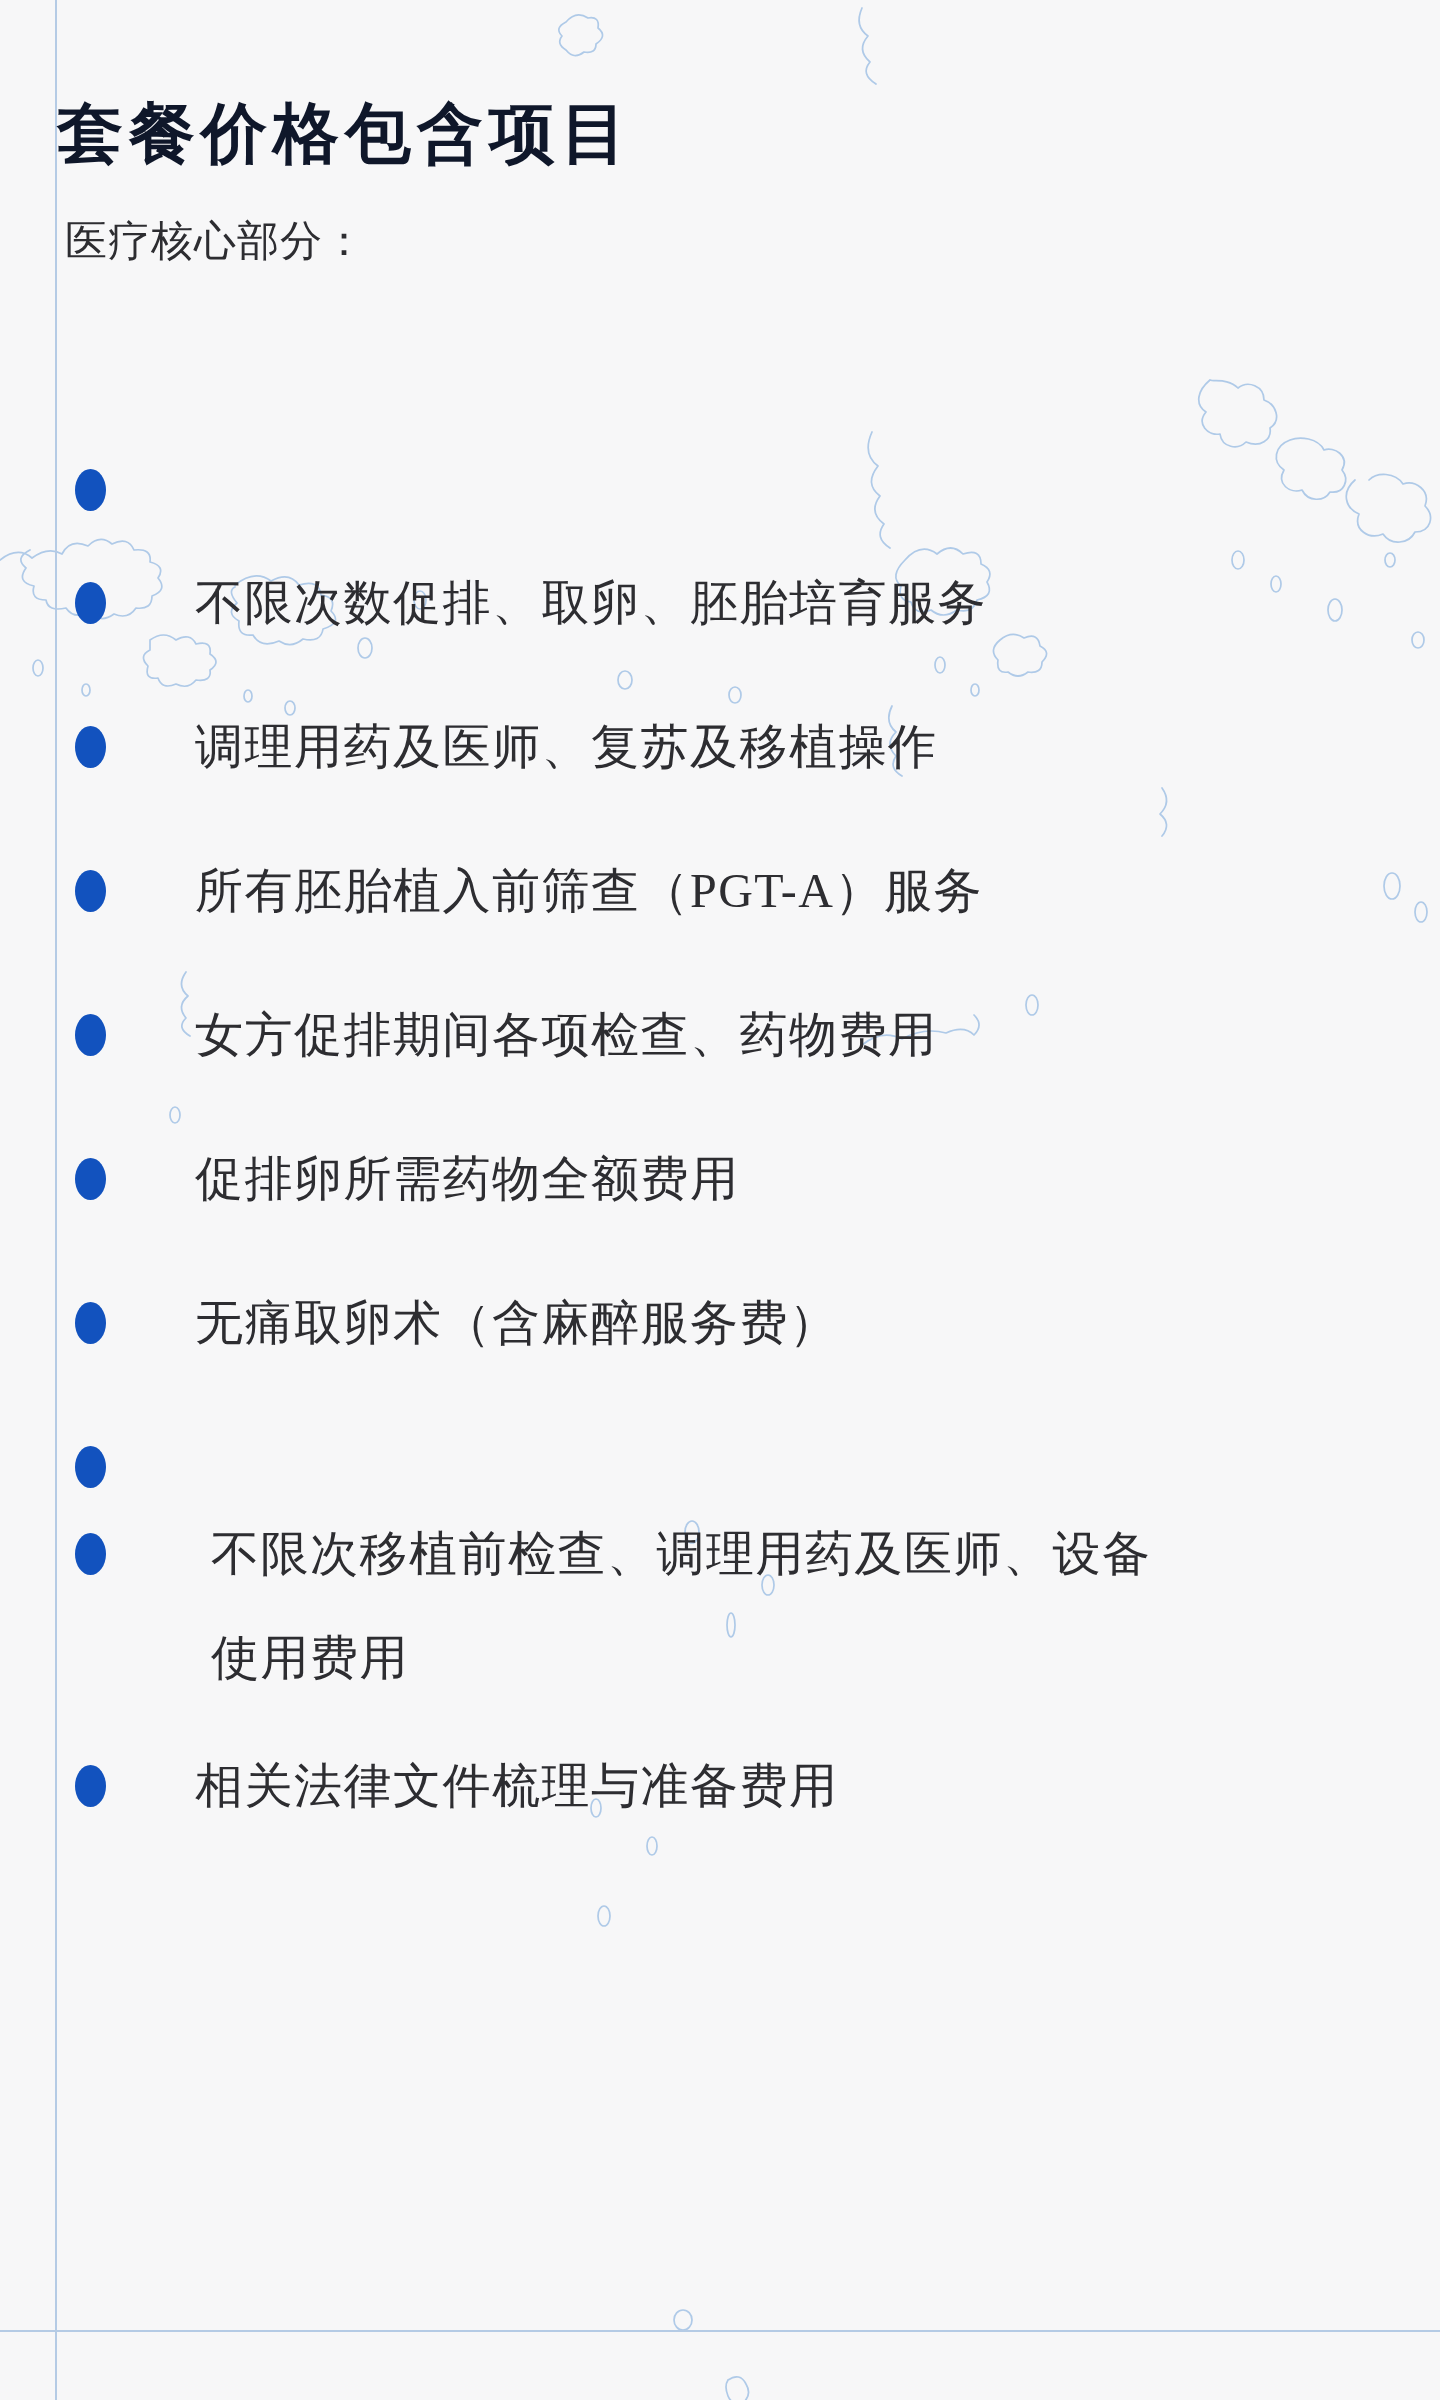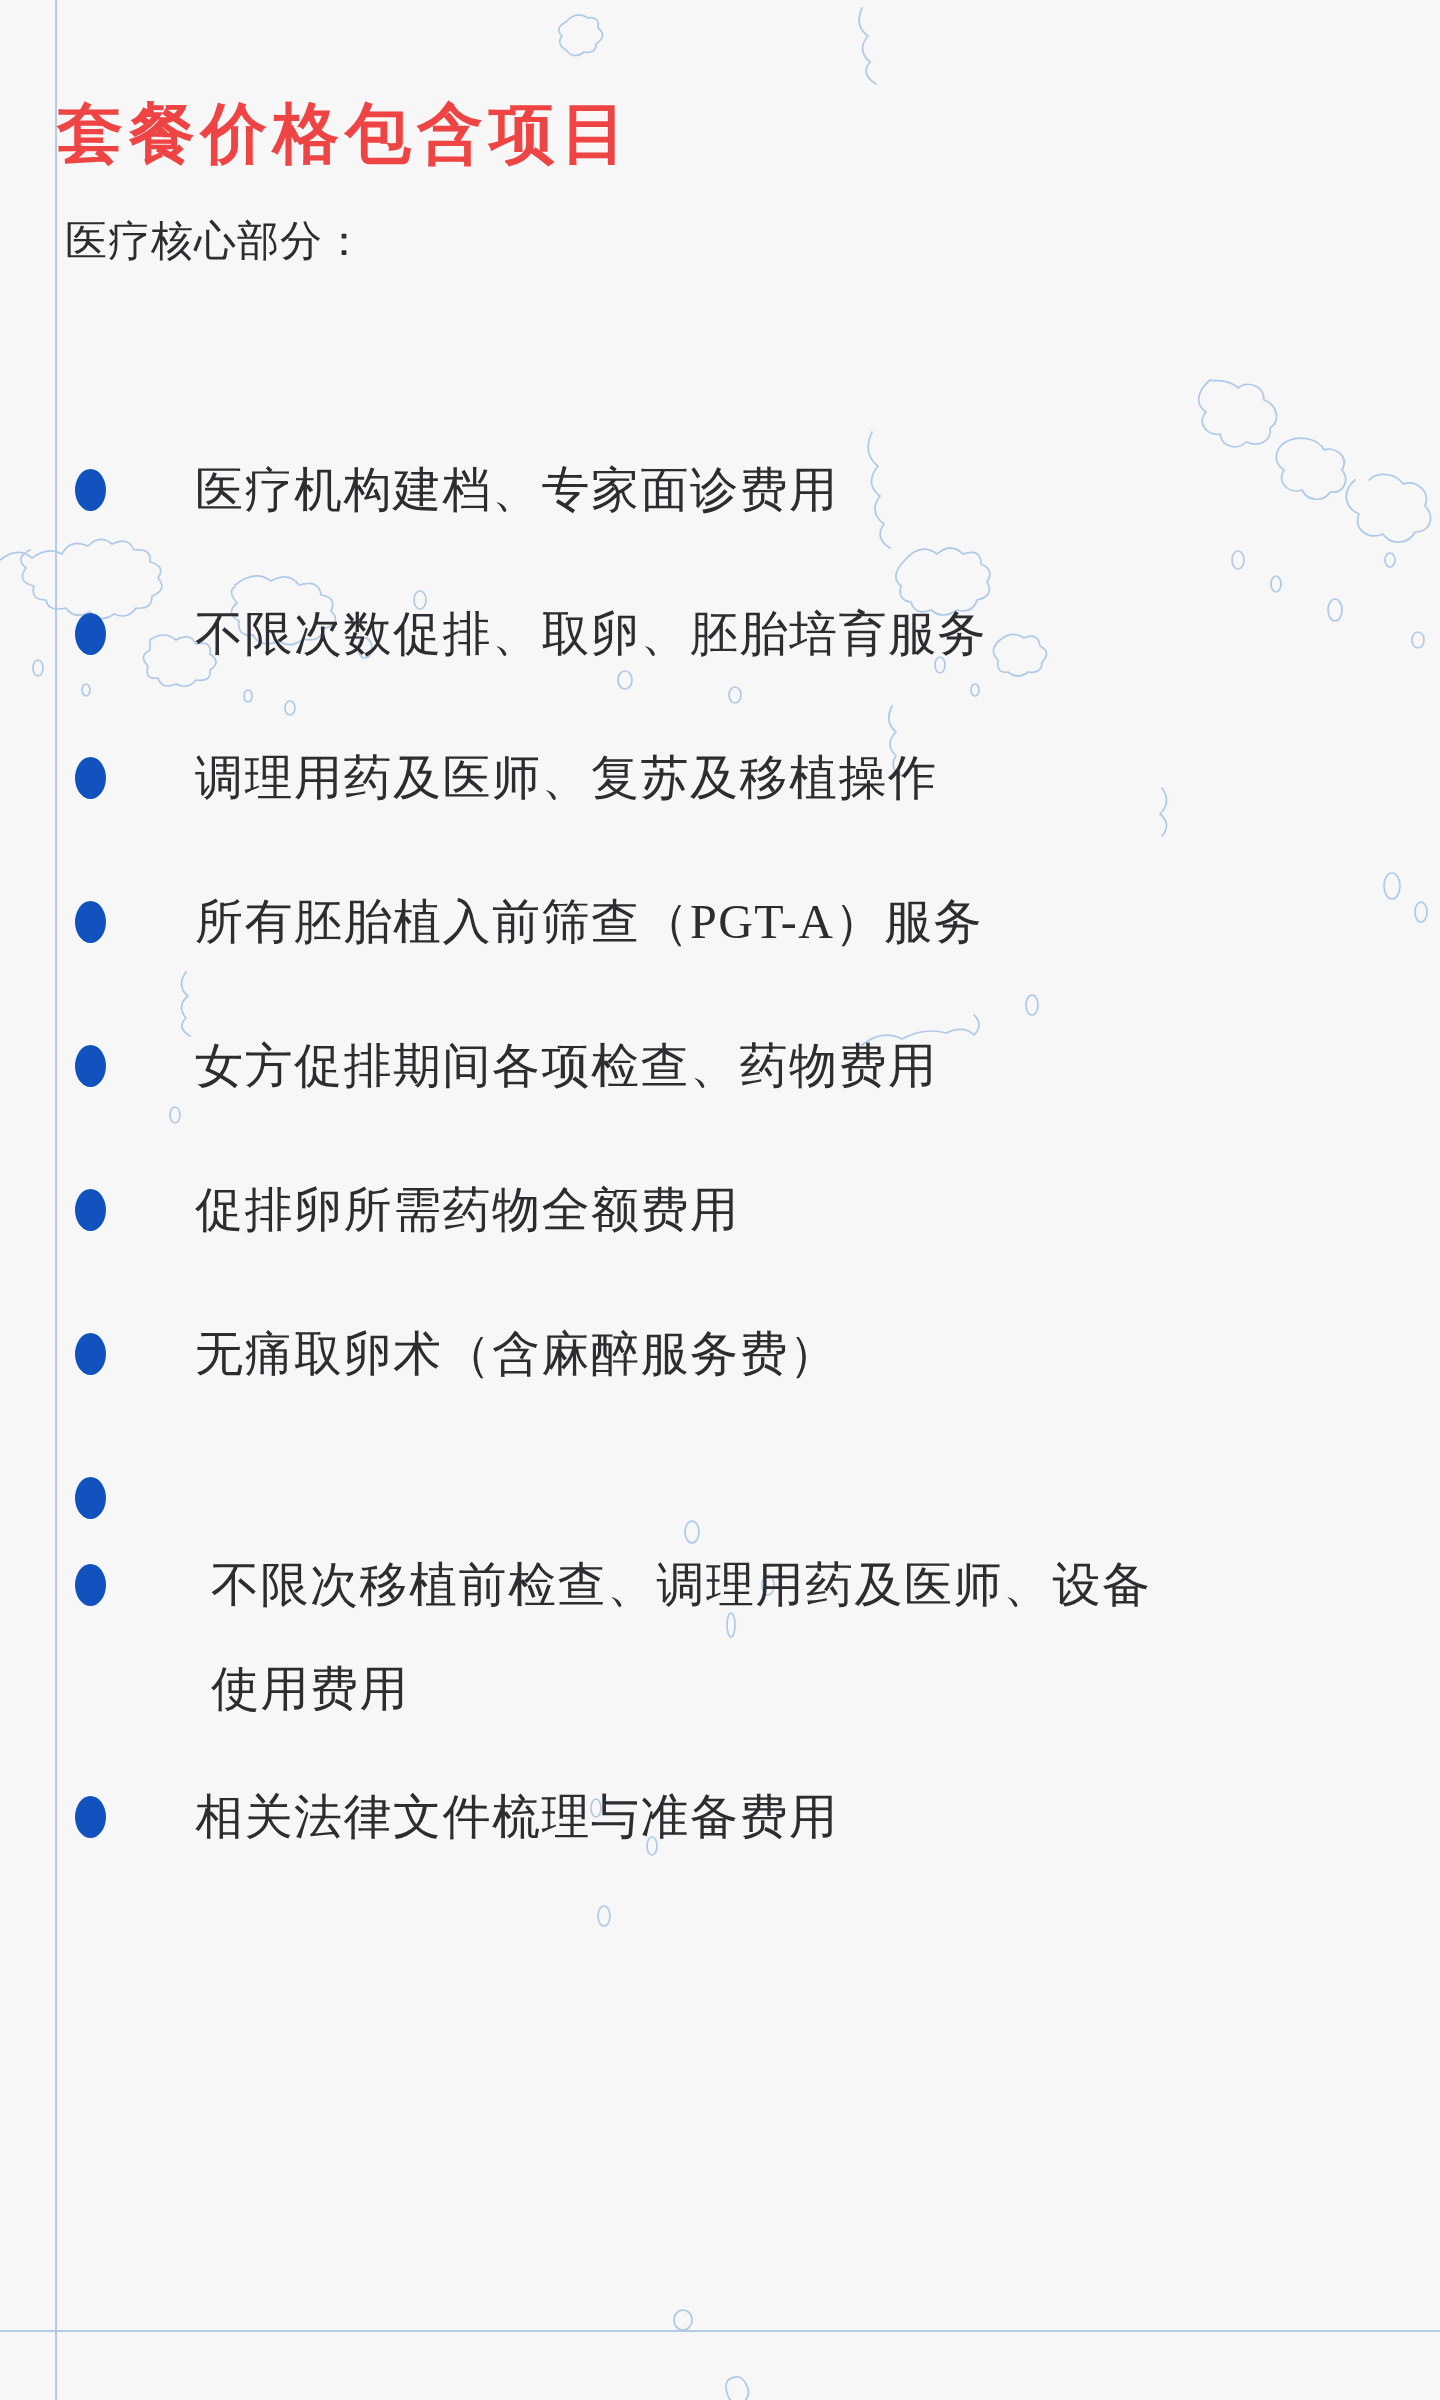--- a/index.html
+++ b/index.html
@@ -19,21 +19,21 @@
 
   .v-rule { position: absolute; left: 55px; top: 0; width: 2px; height: 2400px; background: #B5CBE5; }
   .h-rule { position: absolute; left: 0; top: 2330px; width: 1440px; height: 2px; background: #B5CBE5; }
 
   .content { position: absolute; left: 57px; top: 0; width: 1340px; }
 
   h1.title {
     margin: 98px 0 0 0;
     font-size: 66px; line-height: 72px;
     font-weight: bold;
-    color: #ef4444;
+    color: #0f172a;
     letter-spacing: 6px;
   }
   p.section {
     margin: 42px 0 0 8px;
     font-size: 42px; line-height: 58px;
     color: #2D2D31;
     letter-spacing: 1px;
   }
 
   ul.items { list-style: none; margin: 168px 0 0 0; padding: 0; }
@@ -121,21 +121,20 @@
   <div class="v-rule"></div>
   <div class="h-rule"></div>
 
   <div class="content">
     <h1 class="title">套餐价格包含项目</h1>
     <p class="section">医疗核心部分：</p>
 
     <ul class="items">
       <li>
         <span class="dot"></span>
-        <span class="txt">医疗机构建档、专家面诊费用</span>
       </li>
       <li>
         <span class="dot"></span>
         <span class="txt">不限次数促排、取卵、胚胎培育服务</span>
       </li>
       <li>
         <span class="dot"></span>
         <span class="txt">调理用药及医师、复苏及移植操作</span>
       </li>
       <li>

